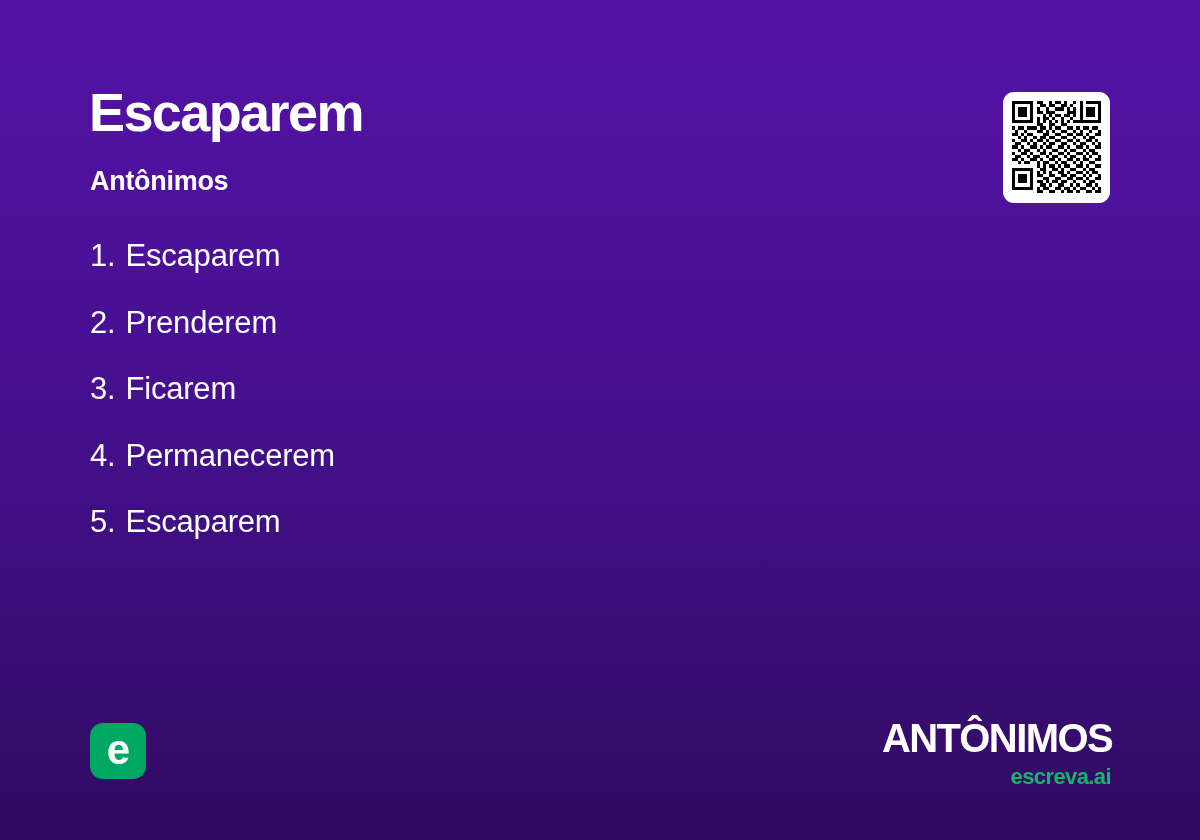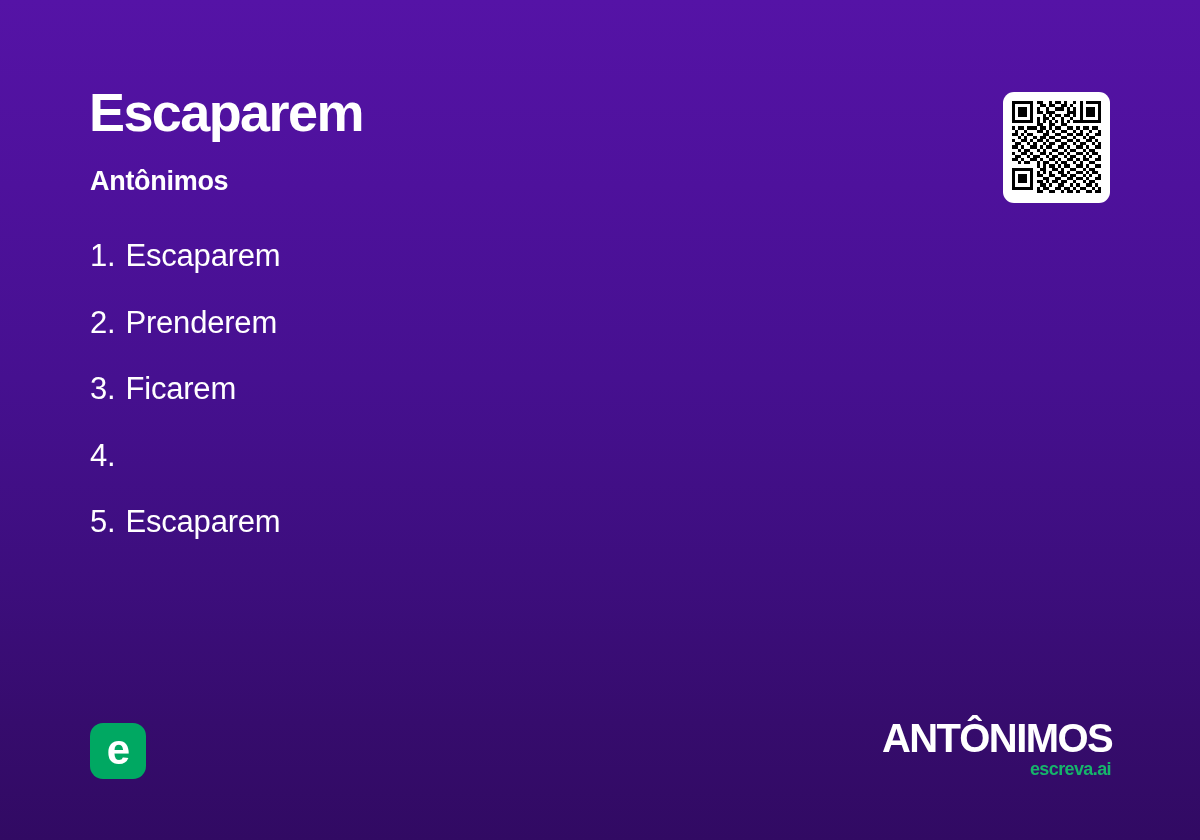--- a/index.html
+++ b/index.html
@@ -92,27 +92,27 @@
   }
   .brand-main {
     font-size:40px;
     font-weight:bold;
     color:#ffffff;
     line-height:1;
     letter-spacing:-1.6px;
     display:block;
   }
   .brand-sub {
-    font-size:18px;
+    font-size:22px;
     font-weight:bold;
     color:#16b46b;
     line-height:1;
     letter-spacing:-0.6px;
     display:block;
-    margin-top:2px;
+    margin-top:8px;
     margin-right:1px;
   }
 </style>
 </head>
 <body>
 
 <div class="card">
 
   <h1 class="title">Escaparem</h1>
   <h2 class="subtitle">Antônimos</h2>
@@ -125,20 +125,21 @@
       <li class="list-item">
         <span class="item-num">2.</span>
         <span class="item-word">Prenderem</span>
       </li>
       <li class="list-item">
         <span class="item-num">3.</span>
         <span class="item-word">Ficarem</span>
       </li>
       <li class="list-item">
         <span class="item-num">4.</span>
+        <span class="item-word">Permanecerem</span>
       </li>
       <li class="list-item">
         <span class="item-num">5.</span>
         <span class="item-word">Escaparem</span>
       </li>
     </ul>
 
   <div class="qr-card">
     <div class="qr-grid" id="qr-grid">
         <i class="on"></i>

